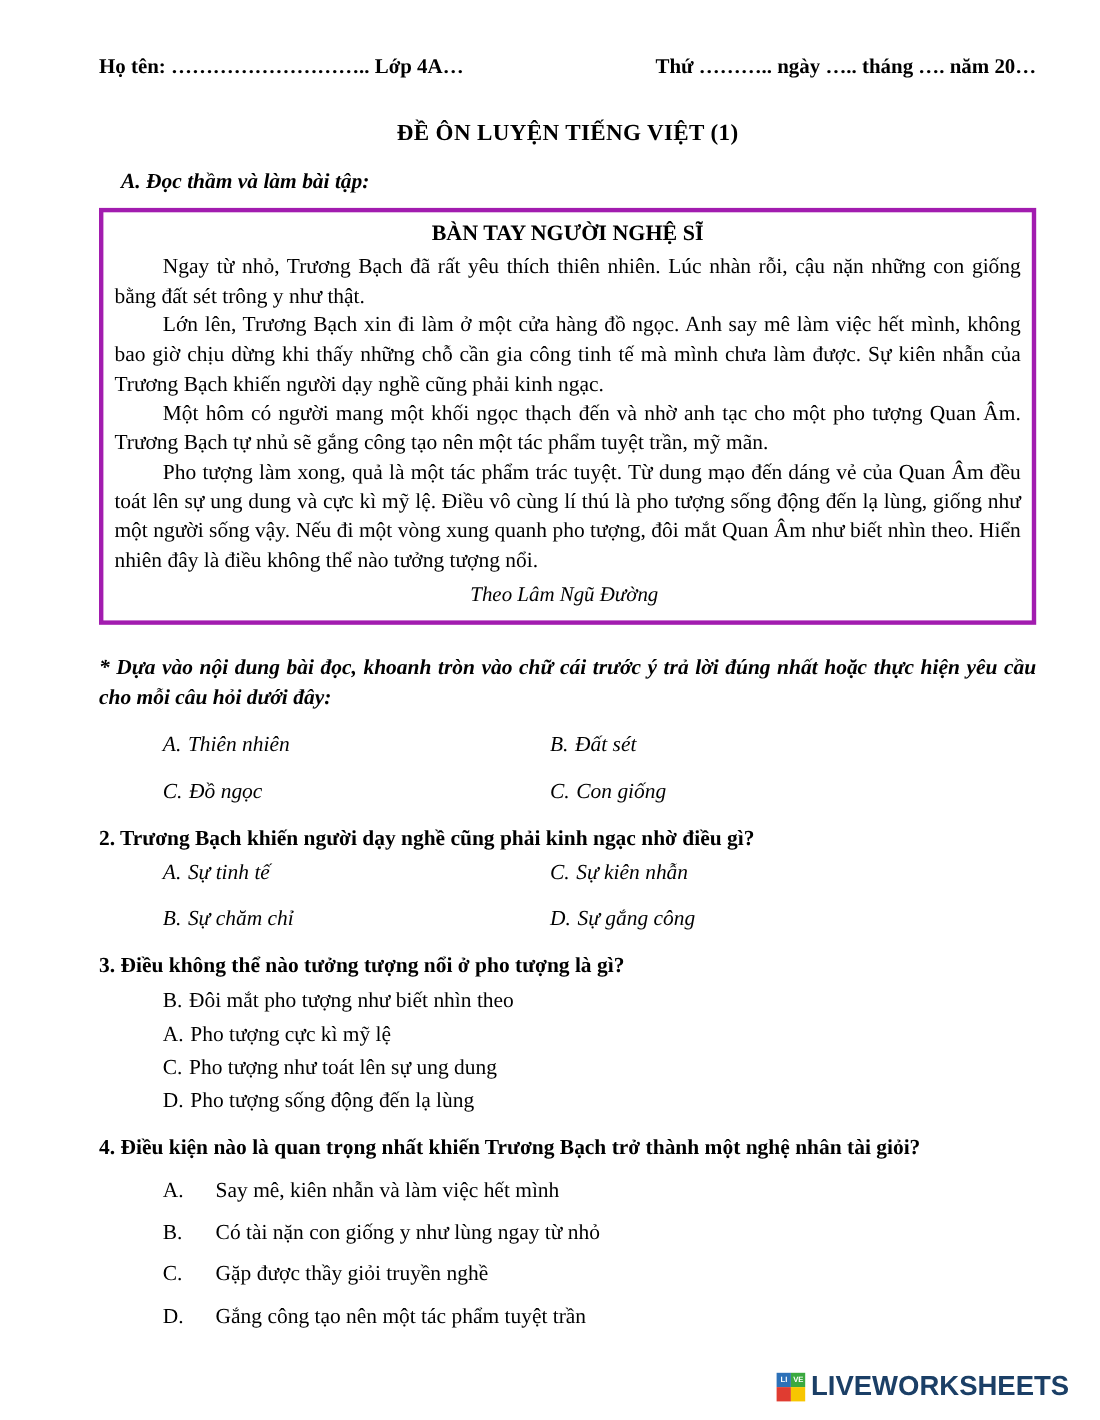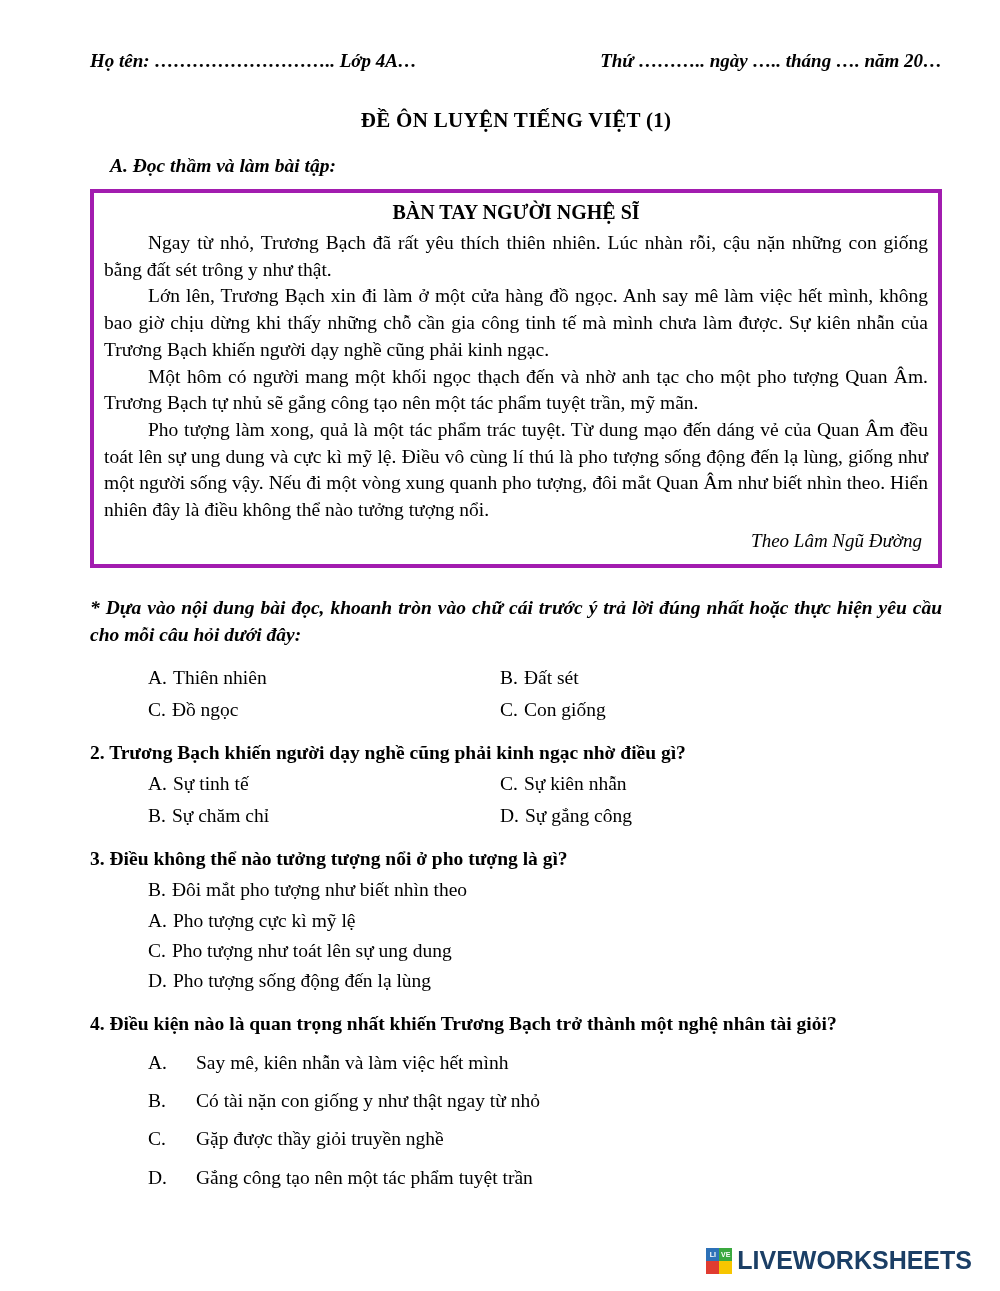--- a/index.html
+++ b/index.html
@@ -11,21 +11,20 @@
     color: #000;
     font-family: "Liberation Serif", serif;
     position: relative;
     overflow: hidden;
   }
   .page { padding: 50px 58px 0 90px; }
 
   .header-row {
     display: flex;
     justify-content: space-between;
-    font-style: italic;
     font-weight: bold;
     font-size: 19px;
   }
 
   .doc-title {
     text-align: center;
     font-weight: bold;
     font-size: 21px;
     margin-top: 36px;
     letter-spacing: .3px;
@@ -51,21 +50,21 @@
     margin: 2px 0 6px 0;
   }
   .passage-box p.para {
     margin: 0;
     text-align: justify;
     text-indent: 44px;
     font-size: 19.5px;
     line-height: 1.37;
   }
   .attribution {
-    text-align: right;
+    text-align: center;
     font-style: italic;
     font-size: 19px;
     margin-top: 6px;
     padding-right: 6px;
   }
 
   .instruction {
     font-weight: bold;
     font-style: italic;
     font-size: 19.5px;
@@ -82,21 +81,22 @@
     margin: 0 0 5px 0;
     text-align: justify;
   }
   .options {
     margin-left: 58px;
     font-size: 19.5px;
   }
   .options.grid {
     display: grid;
     grid-template-columns: 352px 1fr;
-    row-gap: 5px;
+    row-gap: 15px;
+    font-style: italic;
   }
   .option { line-height: 1.35; }
   .opt-letter { margin-right: 6px; }
   .options.stack .option { margin-top: 4px; }
   .options.spaced .option { margin-top: 12px; display: flex; }
   .options.spaced .opt-letter { width: 48px; flex: none; margin-right: 0; }
 
   .footer-logo {
     position: absolute;
     right: 28px;
@@ -185,21 +185,21 @@
 
   <section class="question">
     <p class="q-text">4. Điều kiện nào là quan trọng nhất khiến Trương Bạch trở thành một nghệ nhân tài giỏi?</p>
     <div class="options spaced">
       <div class="option">
           <span class="opt-letter">A.</span>
           <span>Say mê, kiên nhẫn và làm việc hết mình</span>
         </div>
       <div class="option">
           <span class="opt-letter">B.</span>
-          <span>Có tài nặn con giống y như thật ngay từ nhỏ</span>
+          <span>Có tài nặn con giống y như lùng ngay từ nhỏ</span>
         </div>
       <div class="option">
           <span class="opt-letter">C.</span>
           <span>Gặp được thầy giỏi truyền nghề</span>
         </div>
       <div class="option">
           <span class="opt-letter">D.</span>
           <span>Gắng công tạo nên một tác phẩm tuyệt trần</span>
         </div>
     </div>

